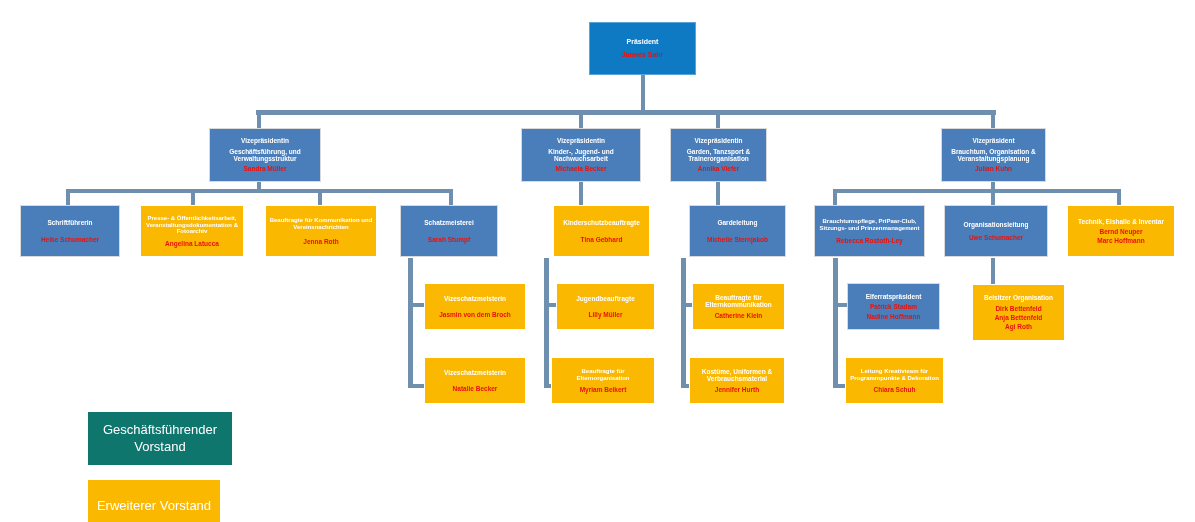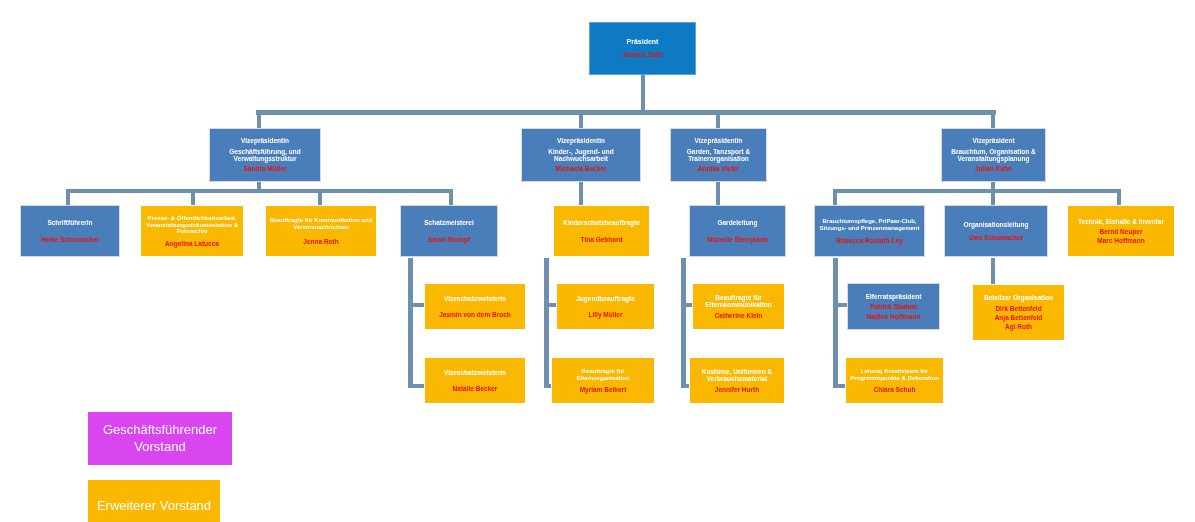--- a/index.html
+++ b/index.html
@@ -37,21 +37,21 @@
   .blue-strong{background:#0f7ac4;border:1px solid #5ba3d9;}
   .orange{background:#fbb800;border:1px solid #ffffff;}
   .legend-box{
     position:absolute;
     box-sizing:border-box;
     display:flex;flex-direction:column;
     align-items:center;justify-content:center;
     text-align:center;
     line-height:1.25;
   }
-  .legend-top{background:#d946ef;color:#ffffff;font-size:13px;}
+  .legend-top{background:#0f766e;color:#ffffff;font-size:13px;}
   .legend-bottom{background:#fbb800;color:#ffffff;font-size:13px;}
 </style>
 </head>
 <body>
 
 <div id="chart">
 
   <div class="conn" style="left:641px;top:74px;width:4px;height:38px;"></div>
   <div class="conn" style="left:256px;top:110px;width:740px;height:5px;"></div>
 

